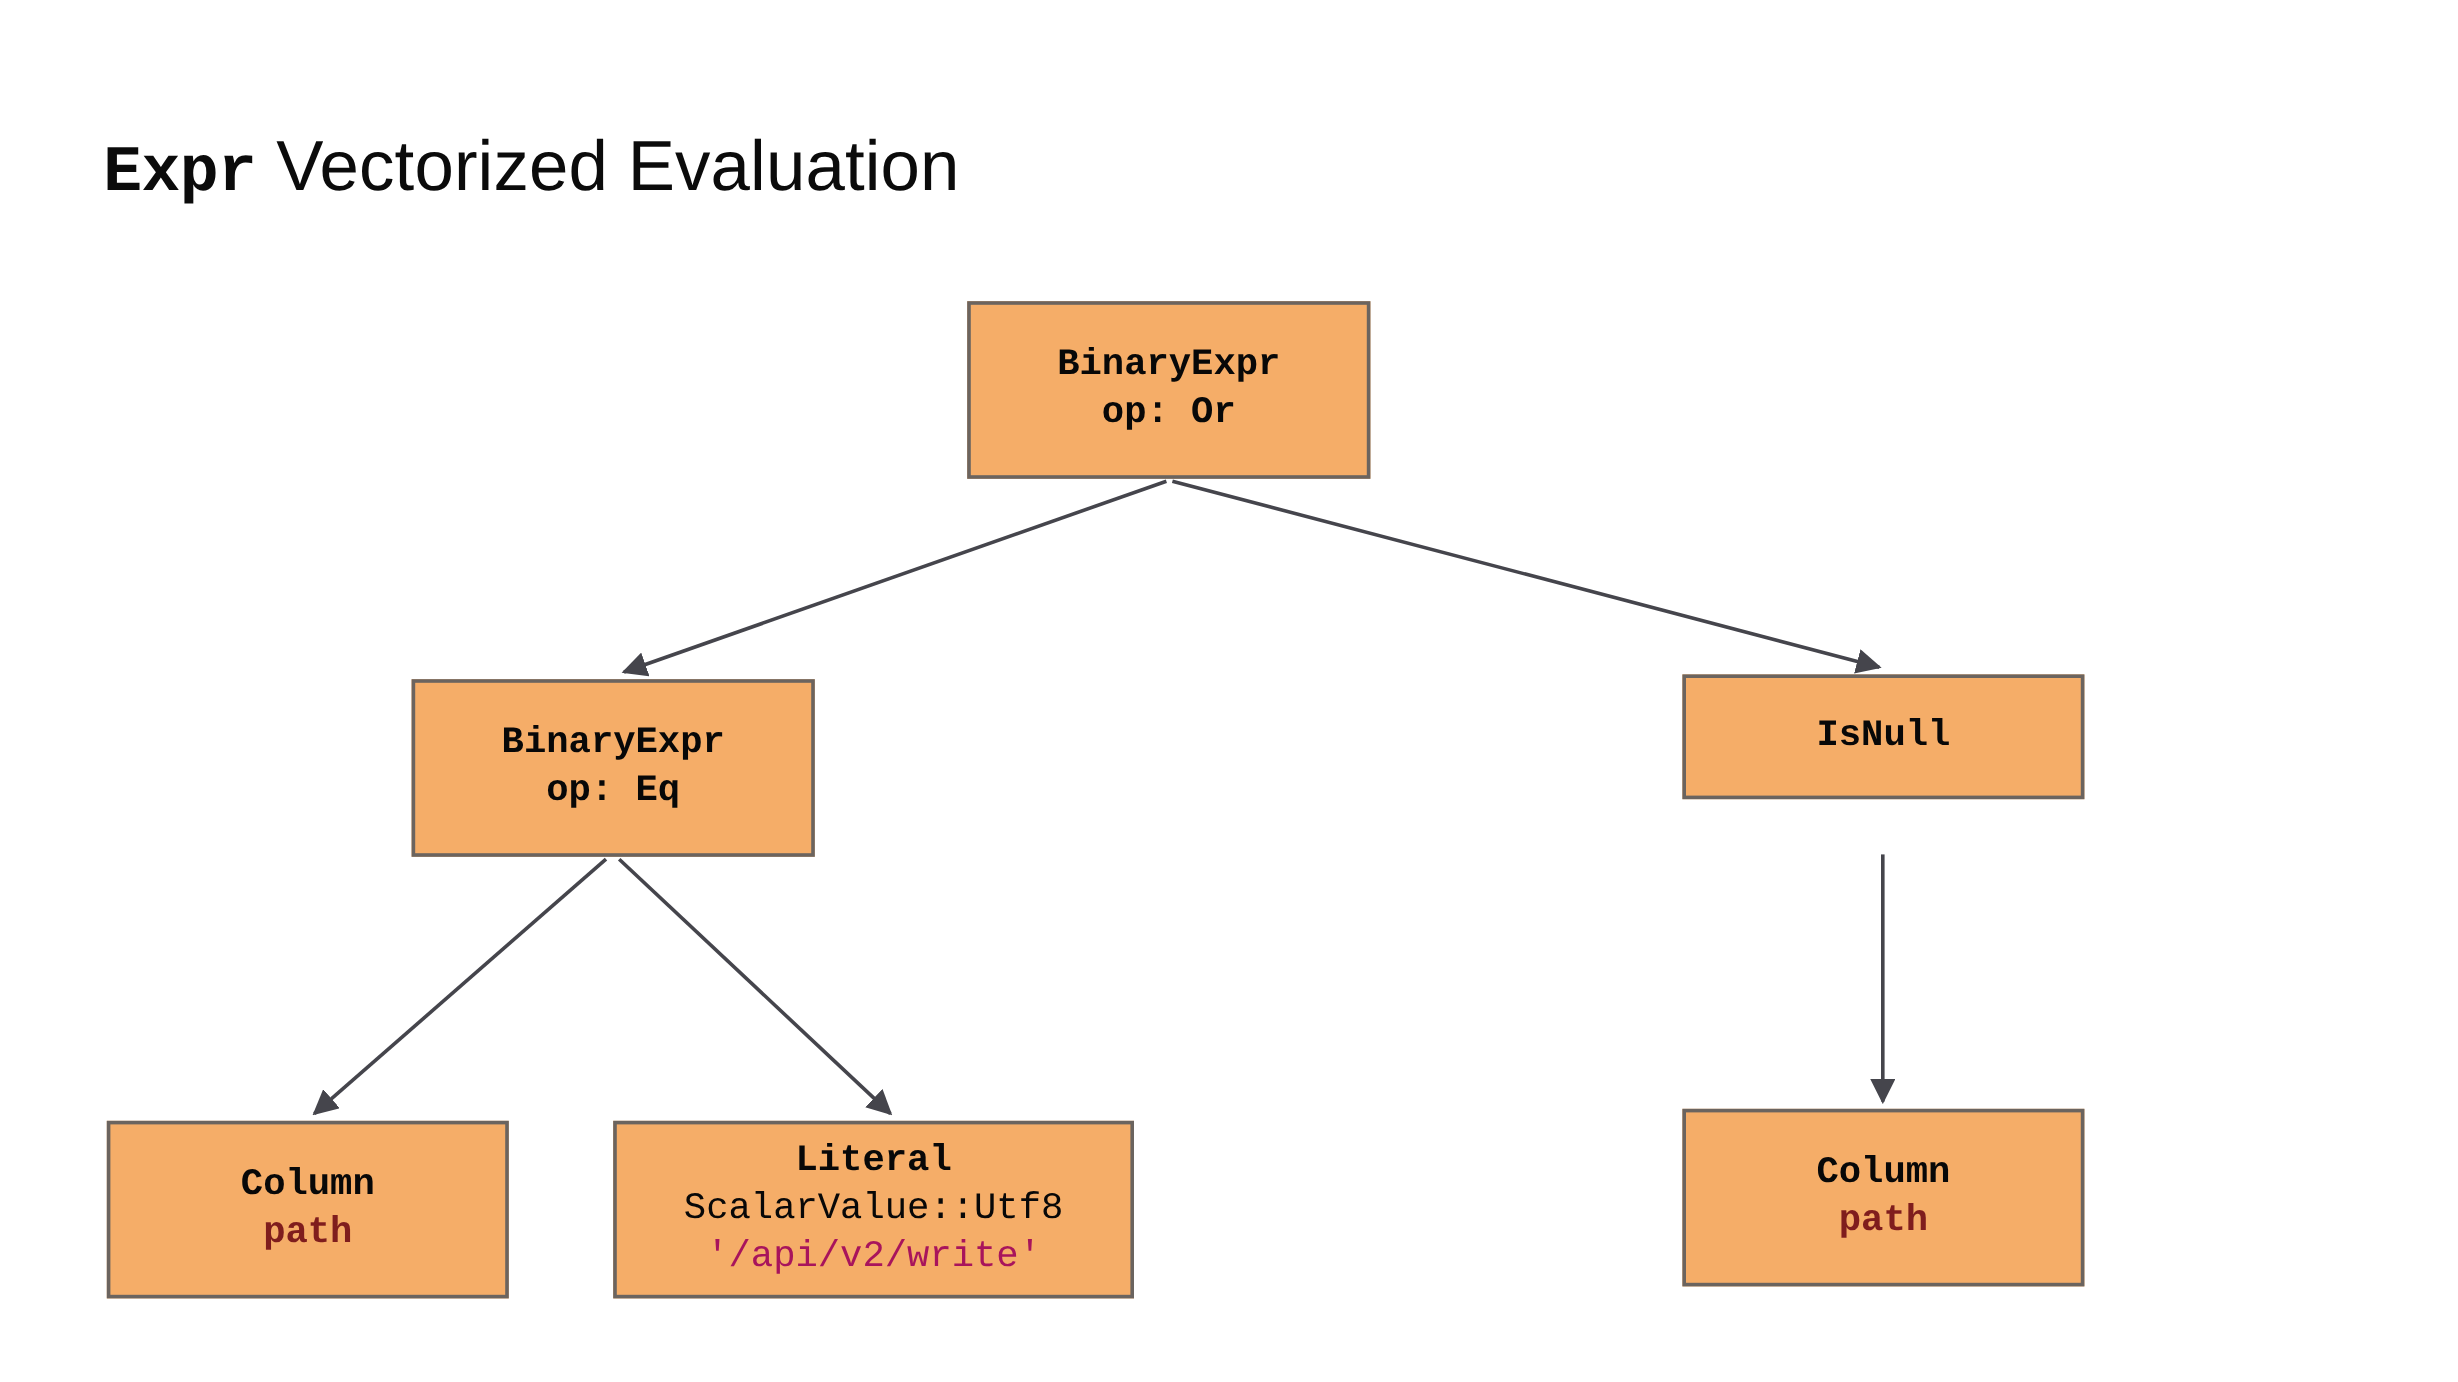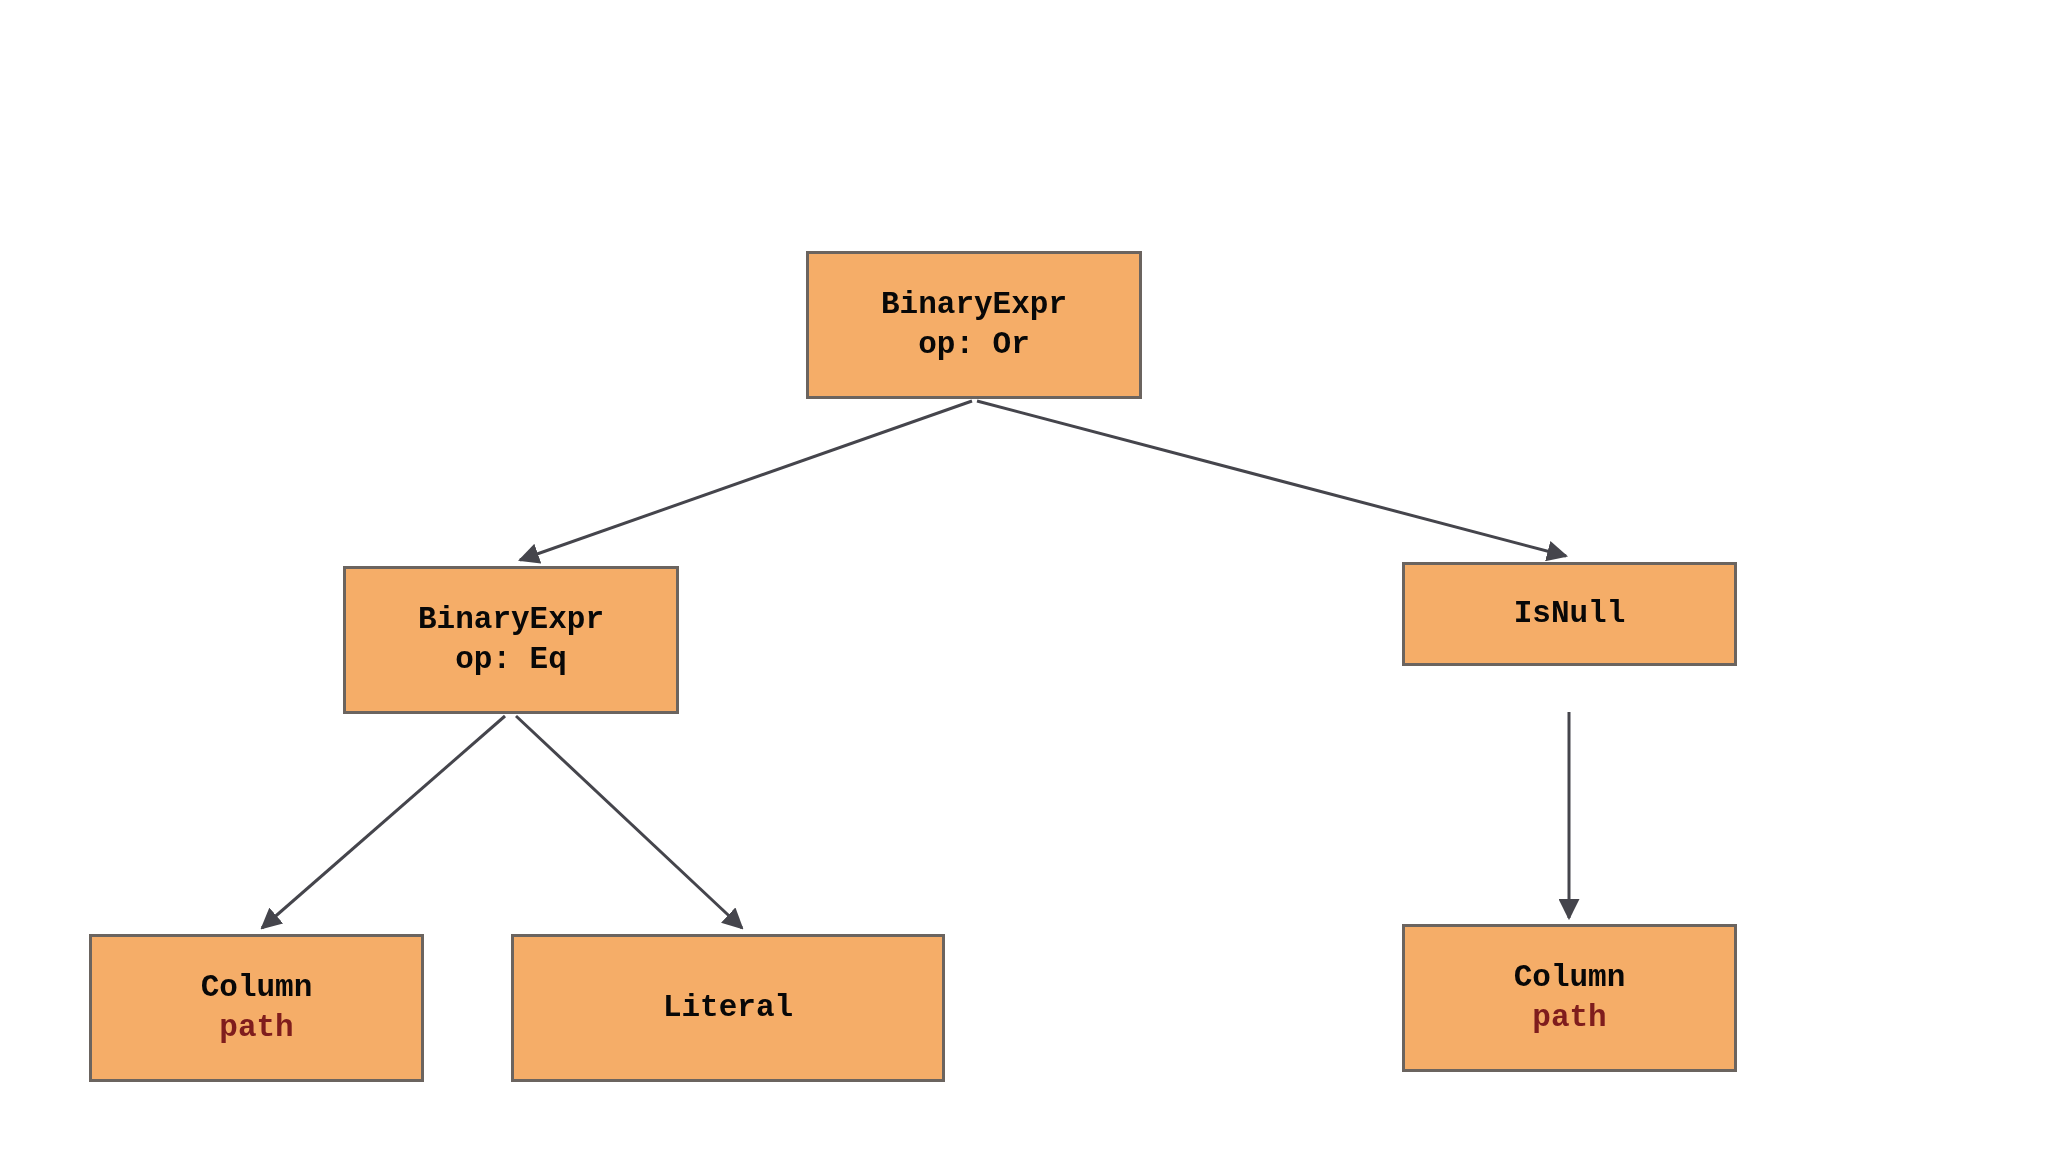--- a/index.html
+++ b/index.html
@@ -120,20 +120,21 @@
   #node-col-right {
     left: 1402px; top: 924px;  width: 335px;  height: 148px;
     font-size: 31px;
   }
 </style>
 </head>
 <body>
 
 <div id="slide">
 
+  <div id="title"><span class="mono">Expr</span><span class="sans"> Vectorized Evaluation</span></div>
 
   <div id="graph">
 
     <svg id="edges" viewBox="0 0 2048 1152">
       <defs>
         <marker id="ah" viewBox="0 0 10 10" refX="9" refY="5" markerWidth="7" markerHeight="7" orient="auto-start-reverse">
           <path d="M 0 0 L 10 5 L 0 10 z" fill="#45454c"></path>
         </marker>
       </defs>
 
@@ -162,20 +163,22 @@
       <span class="ln bold">IsNull</span>
     </div>
 
     <div class="node" id="node-col-left">
       <span class="ln bold">Column</span>
       <span class="ln ident">path</span>
     </div>
 
     <div class="node" id="node-literal">
       <span class="ln bold">Literal</span>
+      <span class="ln plain">ScalarValue::Utf8</span>
+      <span class="ln str">'/api/v2/write'</span>
     </div>
 
     <div class="node" id="node-col-right">
       <span class="ln bold">Column</span>
       <span class="ln ident">path</span>
     </div>
 
   </div>
 </div>
 

